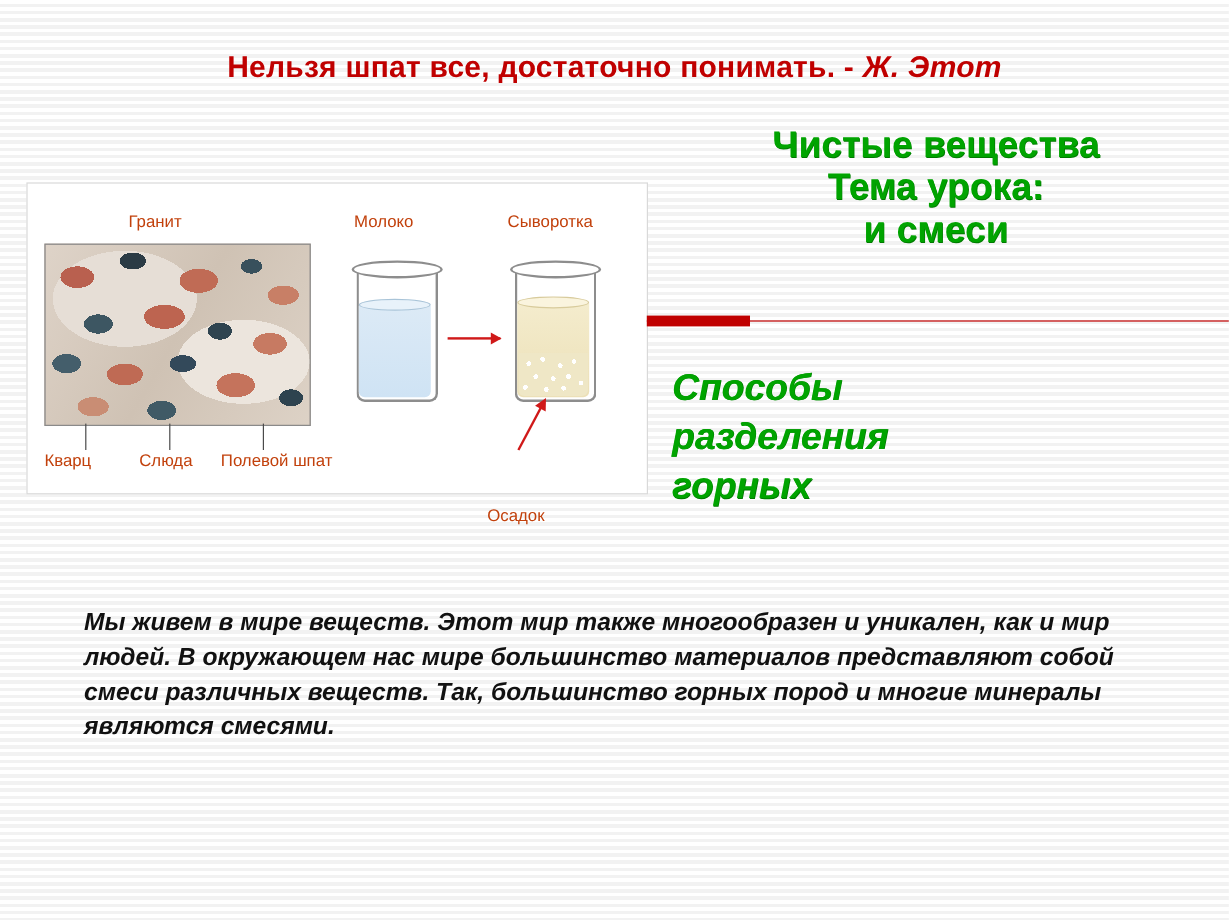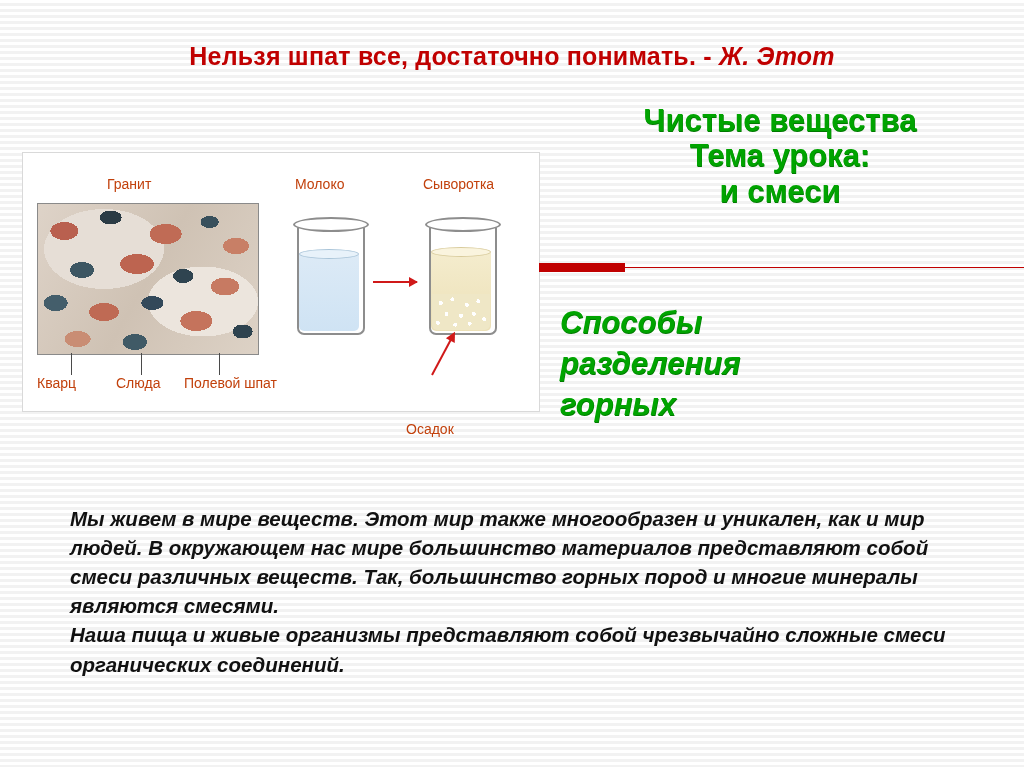--- a/index.html
+++ b/index.html
@@ -338,16 +338,15 @@
   </div>
 
   <div class="subtitle-block">
     <div class="subtitle">Способы</div>
     <div class="subtitle">разделения</div>
     <div class="subtitle">горных</div>
   </div>
 
   <div class="body-text">
     <p>Мы живем в мире веществ. Этот мир также многообразен и уникален, как и мир людей. В окружающем нас мире большинство материалов представляют собой смеси различных веществ. Так, большинство горных пород и многие минералы являются смесями.</p>
-    <p>Наша пища и живые организмы представляют собой чрезвычайно сложные смеси органических соединений.</p>
   </div>
 
 </div>
 
 </body></html>

